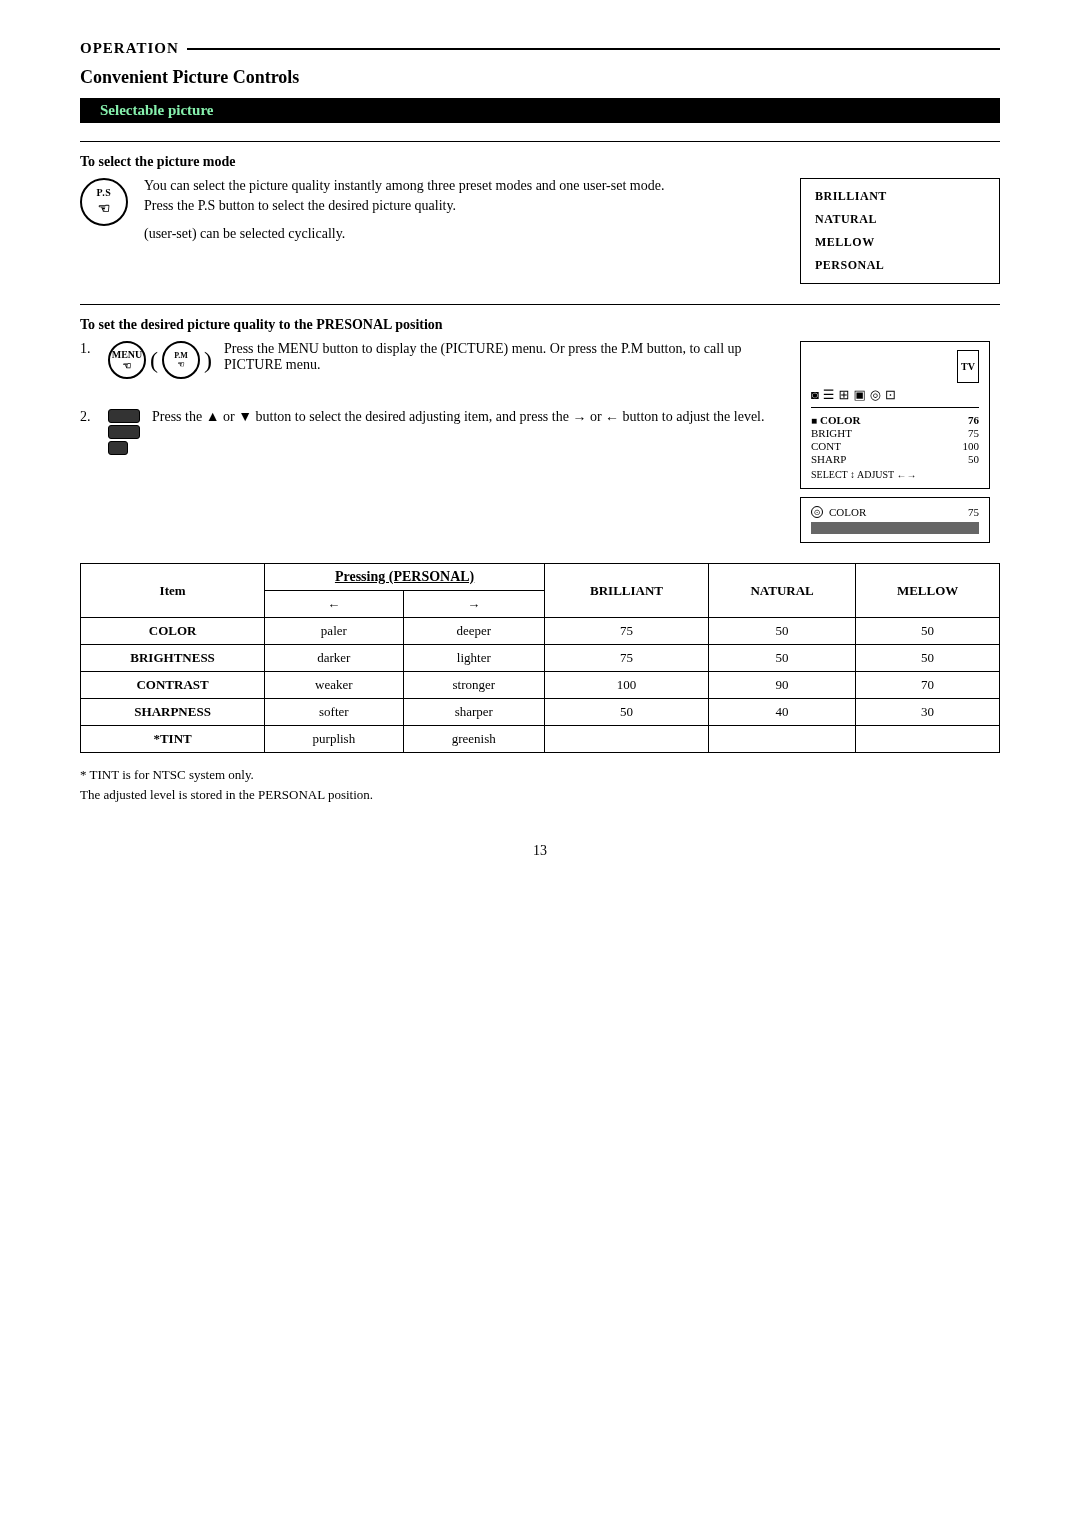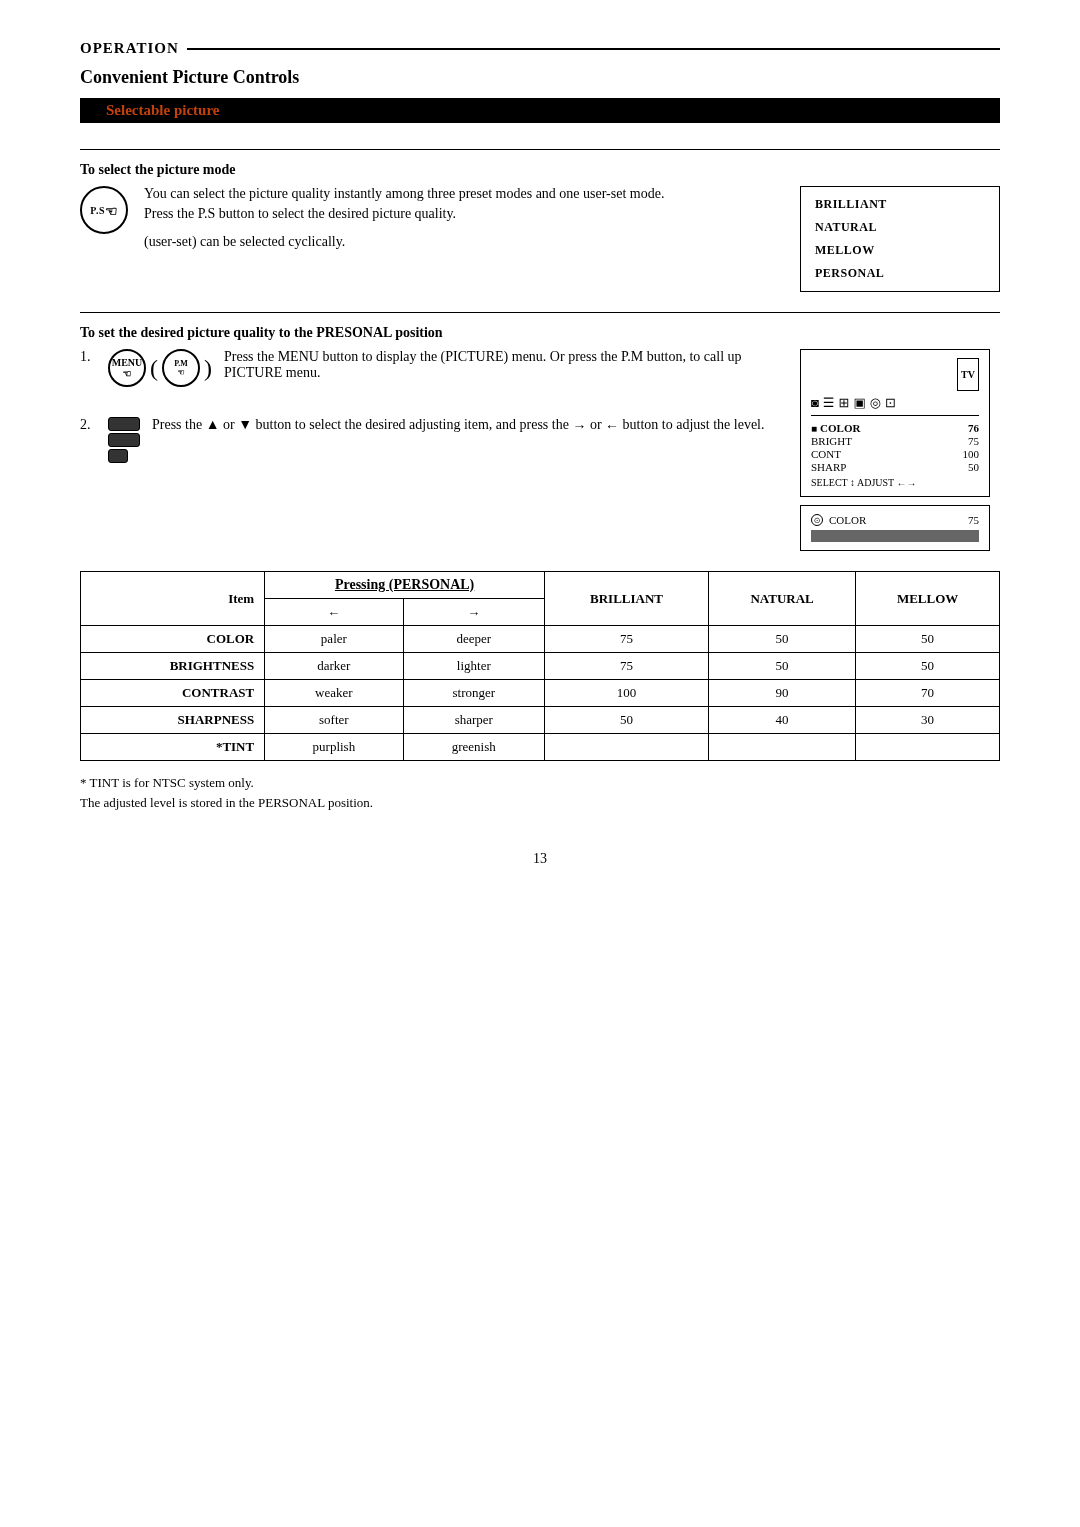--- a/index.html
+++ b/index.html
@@ -33,25 +33,25 @@
     }
 
     
     .section-title {
       font-size: 18px;
       font-weight: bold;
       margin-bottom: 10px;
     }
     .subsection-bar {
       background: #000;
-      color: #c2410c;
+      color: #86efac;
       font-size: 15px;
       font-weight: bold;
-      padding: 4px 26px;
-      margin-bottom: 26px;
+      padding: 4px 20px;
+      margin-bottom: 18px;
     }
 
     
     .divider {
       border: none;
       border-top: 1px solid #000;
       margin: 10px 0 12px 0;
     }
 
     
@@ -80,21 +80,21 @@
       display: flex;
       align-items: flex-start;
       gap: 16px;
     }
     .ps-icon {
       border: 2px solid #000;
       border-radius: 50%;
       width: 48px;
       height: 48px;
       display: flex;
-      flex-direction: row;
+      flex-direction: column;
       align-items: center;
       justify-content: center;
       font-size: 9px;
       font-weight: bold;
       flex-shrink: 0;
       position: relative;
     }
     .ps-icon .ps-label {
       font-size: 10px;
       font-weight: bold;
@@ -236,21 +236,21 @@
     }
     .picture-table th, .picture-table td {
       border: 1px solid #000;
       padding: 5px 10px;
       text-align: center;
     }
     .picture-table th {
       font-weight: bold;
     }
     .picture-table .item-col {
-      text-align: right;
+      text-align: center;
       font-weight: bold;
     }
     .picture-table .pressing-header {
       border-bottom: none;
       font-size: 14px;
       text-decoration: underline;
     }
 
     .footnote {
       font-size: 13px;

